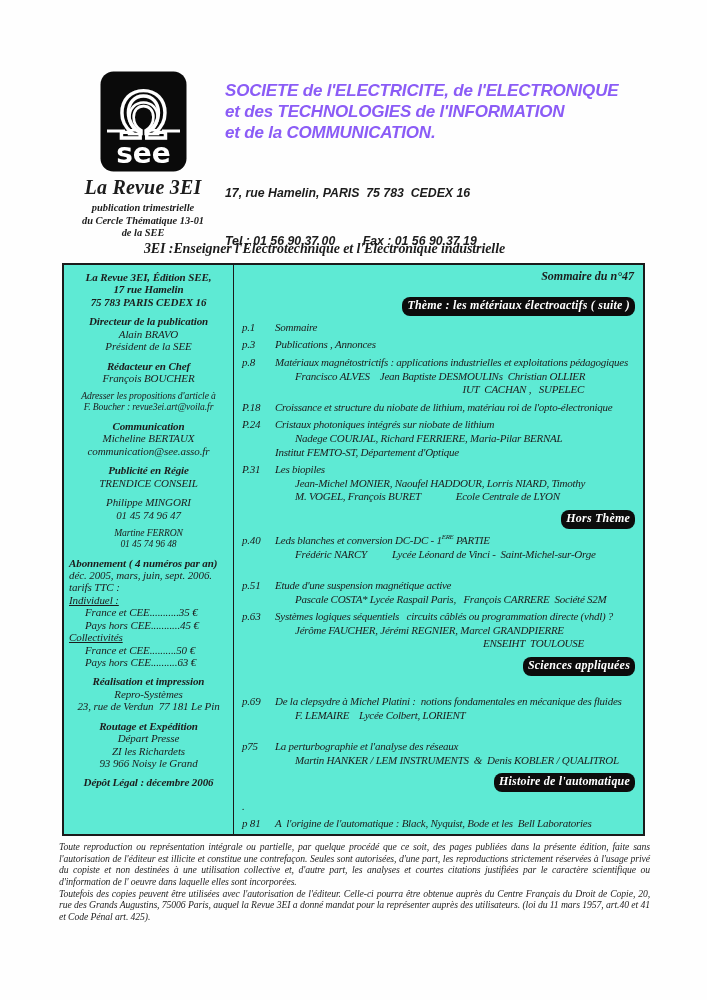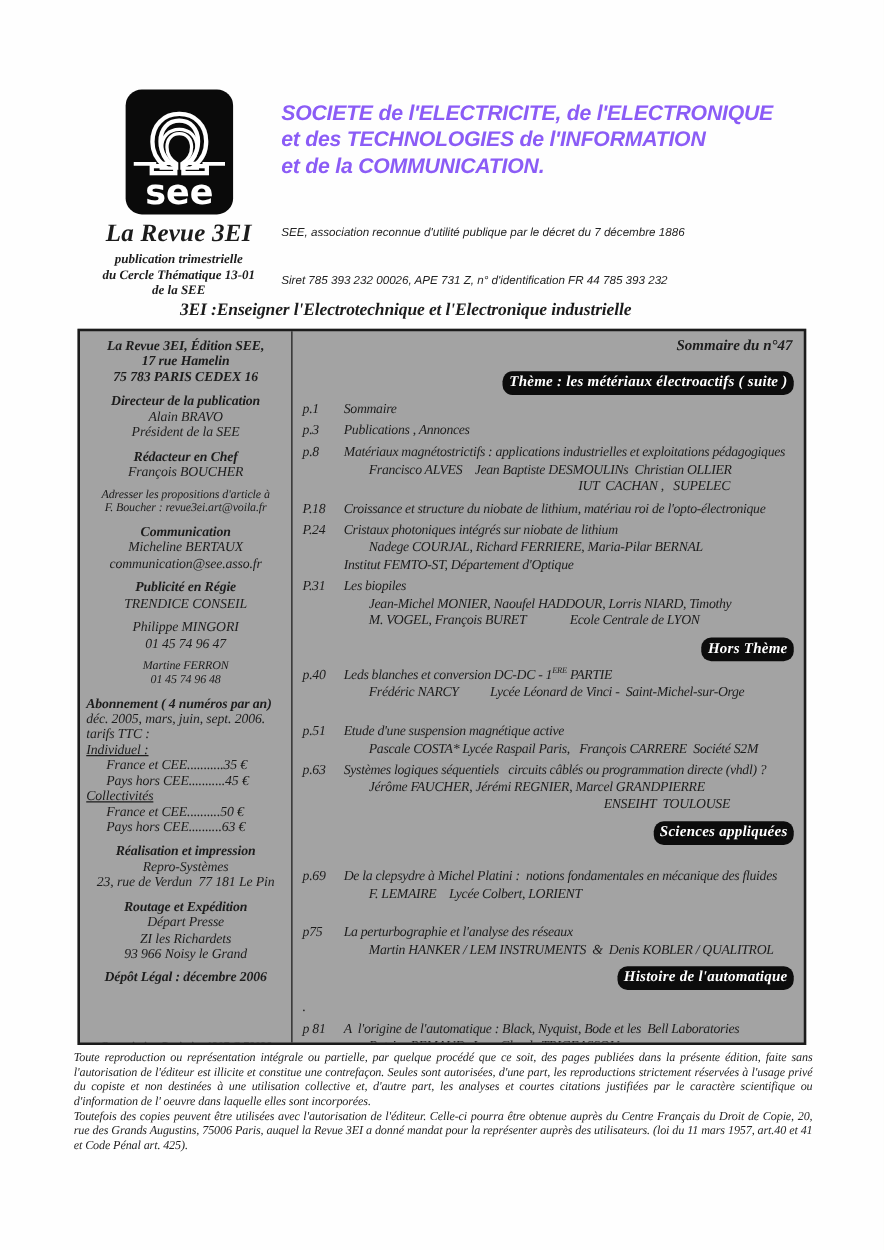--- a/index.html
+++ b/index.html
@@ -18,21 +18,21 @@
   .soc-note{margin-top:12px;font-size:9.3px;line-height:1.35;white-space:pre-wrap;color:#222;}
   .revue{position:absolute;left:58px;top:176px;width:170px;text-align:center;font-style:italic;}
   .revue-title{font-weight:bold;font-size:20px;letter-spacing:0.2px;}
   .revue-sub{font-weight:bold;font-size:10.4px;line-height:1.22;margin-top:3px;}
 
   .banner{position:absolute;left:0;top:241px;width:649px;text-align:center;
     font-style:italic;font-weight:bold;font-size:14px;letter-spacing:-0.1px;}
 
   
   .main-box{position:absolute;left:62px;top:263px;width:583px;height:573px;
-    border:2px solid #1b1b1b;box-sizing:border-box;display:flex;background:#a3a3a3;}
+    border:2px solid #1b1b1b;box-sizing:border-box;display:flex;background:#5eead4;}
   .mast{width:170px;flex:none;border-right:1.6px solid #1b1b1b;box-sizing:border-box;
     padding:5px 3px 2px;text-align:center;font-style:italic;overflow:hidden;}
   .mblock{margin-top:7px;}
   .mblock:first-child{margin-top:1px;}
   .mblock.left{text-align:left;padding-left:2px;}
   .ml{font-size:11px;line-height:1.13;white-space:pre-wrap;letter-spacing:-0.1px;}
   .ml.b{font-weight:bold;}
   .ml.sm{font-size:9.6px;}
   .ml.smb{font-size:9.4px;font-weight:bold;margin-top:44px;}
   .ml.u{text-decoration:underline;}
@@ -76,20 +76,25 @@
       <text x="43.5" y="92" font-size="28" text-anchor="middle" fill="#ffffff" font-weight="bold" font-family="DejaVu Sans, sans-serif">see</text>
     </svg>
   </div>
 
   <div class="society">
     <div class="soc-name">
       <div>SOCIETE de l'ELECTRICITE, de l'ELECTRONIQUE</div>
       <div>et des TECHNOLOGIES de l'INFORMATION</div>
       <div>et de la COMMUNICATION.</div>
     </div>
+    <div class="soc-addr">
+      <div>17, rue Hamelin, PARIS  75 783  CEDEX 16</div>
+      <div>Tel : 01 56 90 37 00        Fax : 01 56 90 37 19</div>
+      <div>site web : www.see.asso.fr</div>
+    </div>
     <div class="soc-note">
       <div>SEE, association reconnue d'utilité publique par le décret du 7 décembre 1886</div>
       <div>Siret 785 393 232 00026, APE 731 Z, n° d'identification FR 44 785 393 232</div>
     </div>
   </div>
 
   <div class="revue">
     <div class="revue-title">La Revue 3EI</div>
     <div class="revue-sub">
       <div>publication trimestrielle</div>

